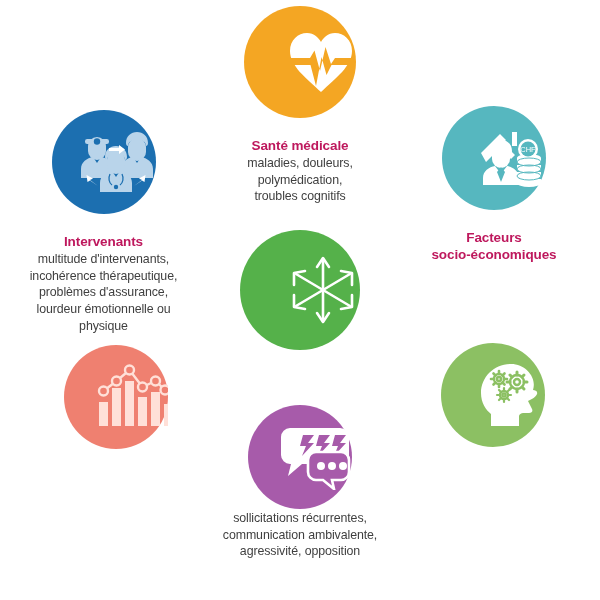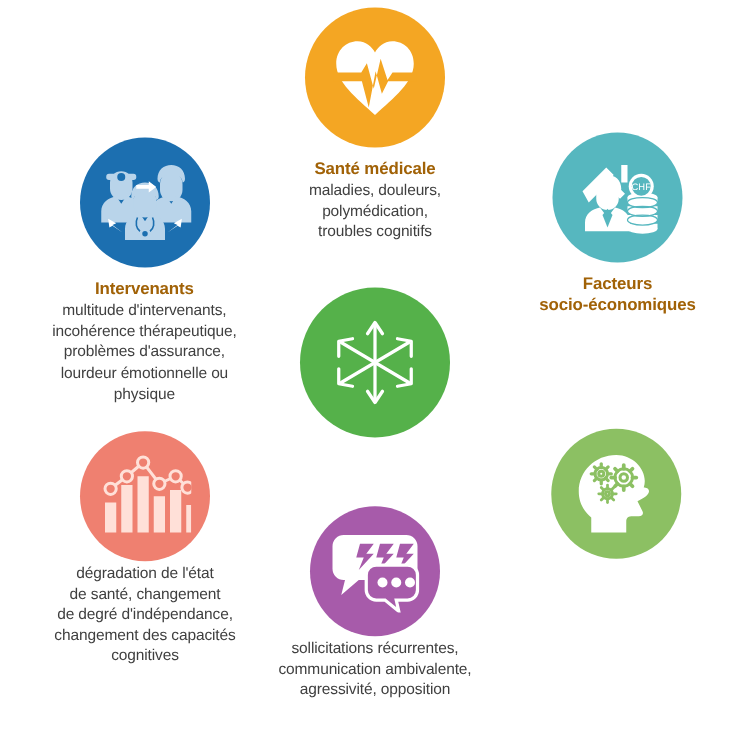--- a/index.html
+++ b/index.html
@@ -26,50 +26,50 @@
     position: absolute;
     box-sizing: border-box;
     text-align: center;
   }
 
   .circle {
     border-radius: 50%;
     margin: 0 auto;
     display: flex;
     align-items: center;
-    justify-content: center;
+    justify-content: flex-end;
     position: relative;
   }
 
   .circle svg {
     display: block;
   }
 
   .label {
-    margin-top: 8px;
+    margin-top: 19px;
     font-size: 13.5px;
     font-weight: bold;
-    color: #a16207;
+    color: #be185d;
     line-height: 1.28;
     letter-spacing: -0.1px;
   }
 
   .desc {
     margin-top: 1px;
     font-size: 12.4px;
     font-weight: normal;
     color: #3f3f3f;
     line-height: 1.34;
     white-space: pre-line;
     letter-spacing: -0.1px;
   }
 
   
   #node-sante-medicale { left: 215px; top: 6px;   width: 170px; }
-  #node-intervenants   { left: 23px;  top: 110px; width: 185px; }
+  #node-intervenants   { left: 11px;  top: 110px; width: 185px; }
   #node-facteurs       { left: 398px; top: 106px; width: 192px; }
   #node-instabilite    { left: 21px;  top: 345px; width: 190px; }
   #node-comportement   { left: 198px; top: 405px; width: 204px; }
   #node-sante-mentale  { left: 396px; top: 343px; width: 194px; }
   #node-center         { left: 240px; top: 230px; width: 120px; }
 </style>
 </head>
 <body>
 
 <div id="infographic">
@@ -219,25 +219,20 @@
             <circle cx="9.5" cy="27" r="4.5"></circle>
             <circle cx="22.5" cy="17" r="4.5"></circle>
             <circle cx="35.5" cy="6" r="4.5"></circle>
             <circle cx="48.5" cy="23" r="4.5"></circle>
             <circle cx="61.5" cy="17" r="4.5"></circle>
             <circle cx="71" cy="26" r="4.5"></circle>
           </g>
         </svg>
       </span>
     </div>
-    <div class="desc">dégradation de l'état
-de santé, changement
-de degré d'indépendance,
-changement des capacités
-cognitives</div>
   </div>
 
   <div class="node" id="node-comportement">
     <div class="circle" style="width:104px;height:104px;background:#a75baa;">
       <span>
         <svg width="74" height="66" viewBox="0 0 74 66" aria-hidden="true">
 
           <path fill="#ffffff" d="M12 4 h50 a9 9 0 0 1 9 9 v18 a9 9 0 0 1 -9 9 h-38 l-14 12 l3 -12 h-1 a9 9 0 0 1 -9 -9 v-18 a9 9 0 0 1 9 -9 z"></path>
 
           <g fill="#a75baa">

